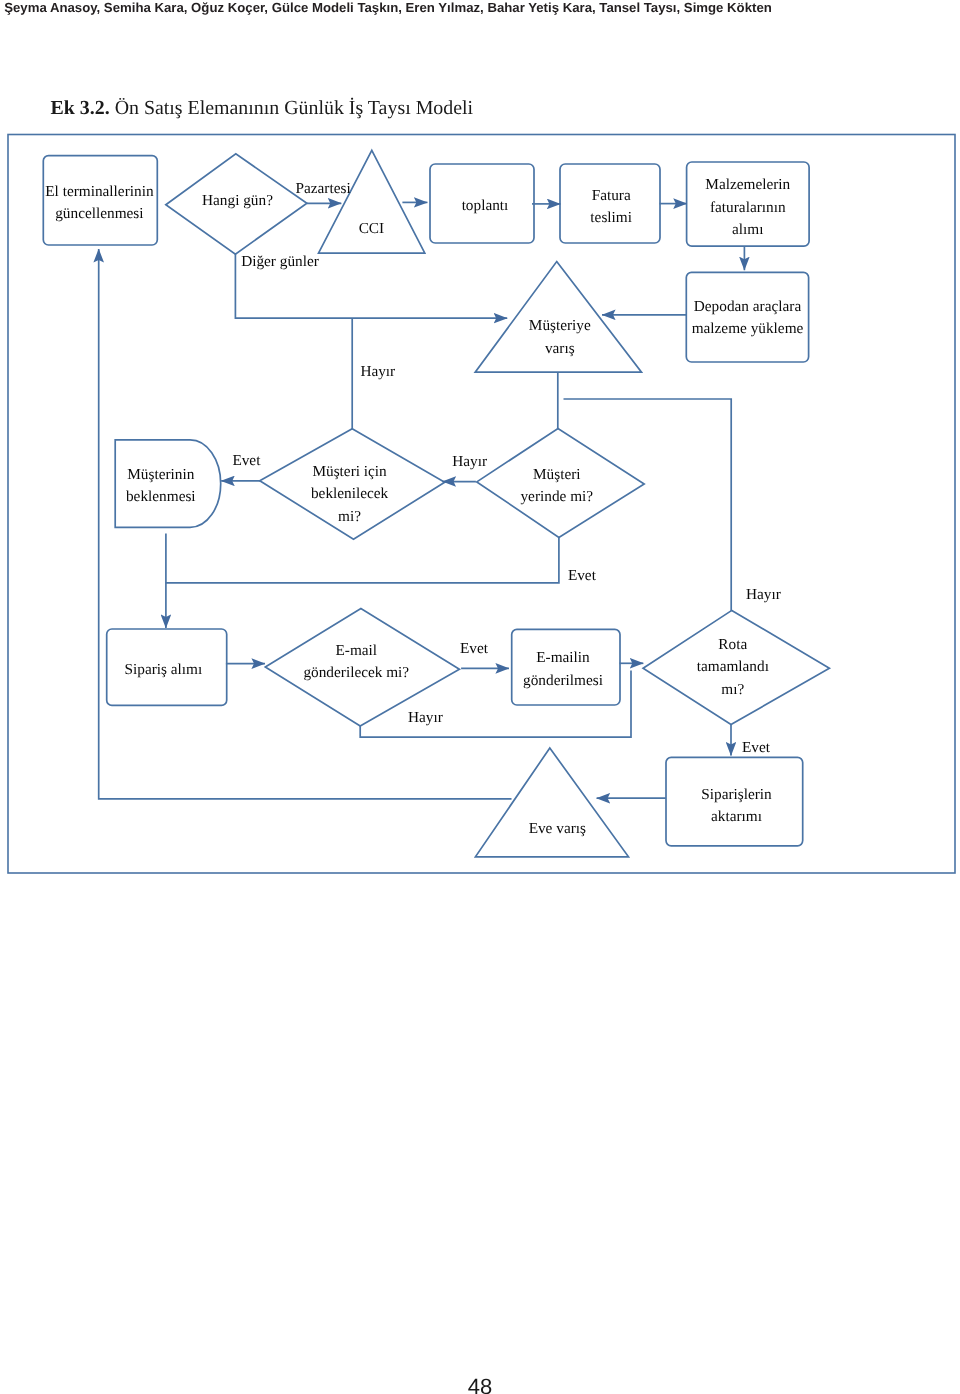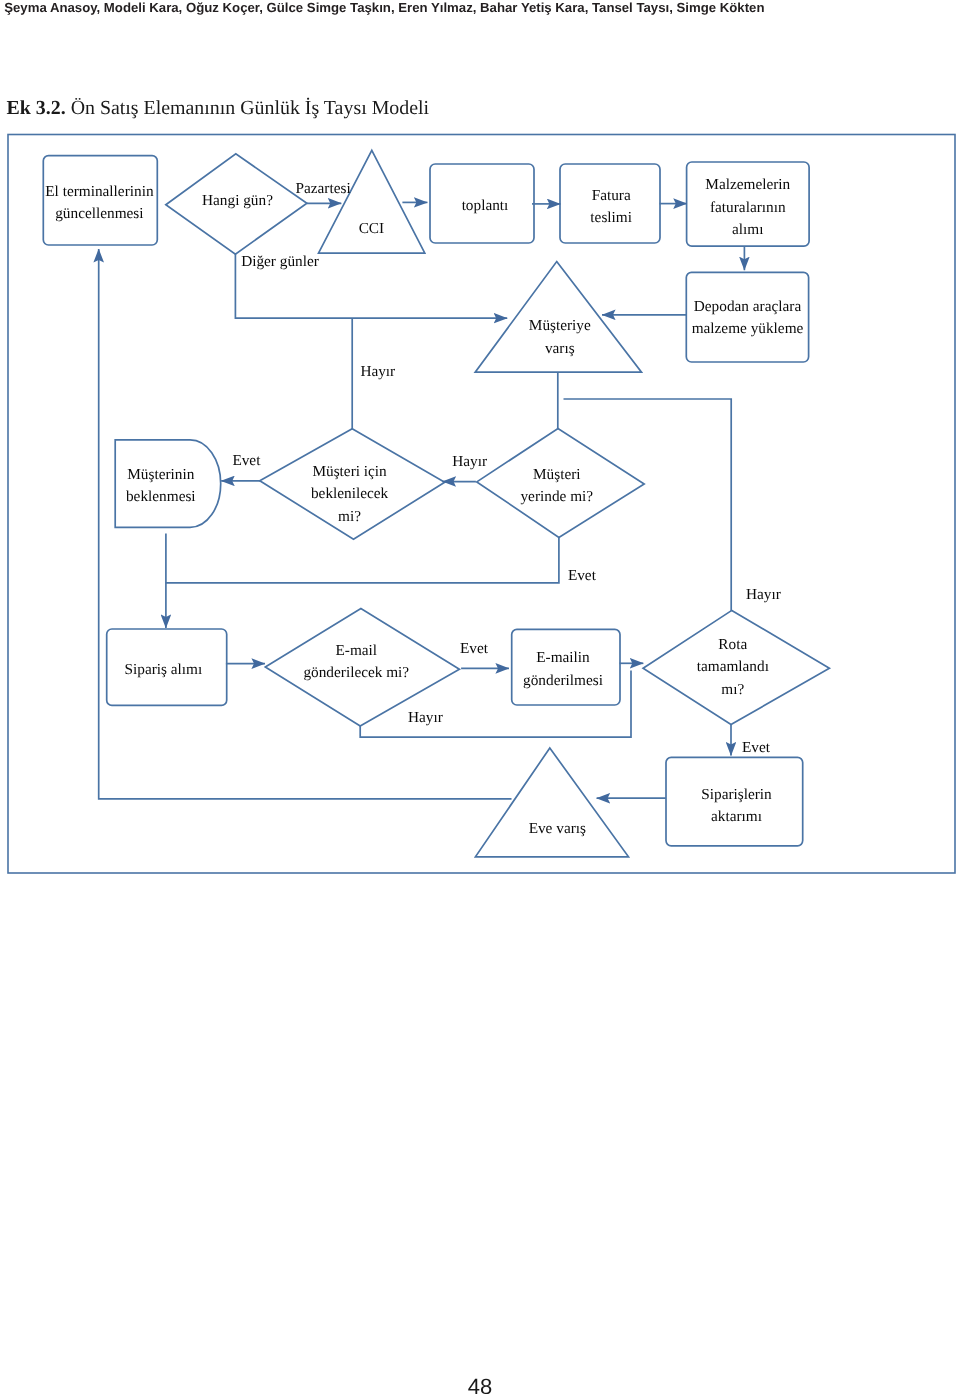--- a/index.html
+++ b/index.html
@@ -1,30 +1,30 @@
 <!DOCTYPE html>
 <html><head>
 <meta charset="utf-8">
 <style>
   html,body{margin:0;padding:0;}
   *{-webkit-font-smoothing:antialiased;text-rendering:geometricPrecision;}
   body{width:960px;height:1394px;background:#ffffff;font-family:"Liberation Serif",serif;overflow:hidden;}
   .page{position:relative;width:960px;height:1394px;}
   .runhead{position:absolute;left:4.2px;top:-0.5px;width:940px;font-family:"Liberation Sans",sans-serif;font-size:13.2px;font-weight:bold;color:#231f20;letter-spacing:0px;white-space:nowrap;}
   .figtitle{position:absolute;left:6.5px;top:97px;font-family:"Liberation Serif",serif;font-size:19.9px;color:#1a1a1a;white-space:nowrap;}
-  .figtitle b{font-weight:bold;}
+  .figtitle b{font-weight:bold;margin-left:44px;}
   .pagenum{position:absolute;left:0;top:1374px;width:960px;text-align:center;font-family:"Liberation Sans",sans-serif;font-size:22px;color:#1a1a1a;}
   svg.chart{position:absolute;left:0;top:0;}
   .t{font-family:"Liberation Serif",serif;font-size:15.3px;fill:#0a0a0a;}
 </style>
 </head>
 <body>
 
 <div class="page">
-  <div class="runhead">Şeyma Anasoy, Modeli Kara, Oğuz Koçer, Gülce Simge Taşkın, Eren Yılmaz, Bahar Yetiş Kara, Tansel Taysı, Simge Kökten</div>
+  <div class="runhead">Şeyma Anasoy, Semiha Kara, Oğuz Koçer, Gülce Modeli Taşkın, Eren Yılmaz, Bahar Yetiş Kara, Tansel Taysı, Simge Kökten</div>
   <div class="figtitle"><b>Ek 3.2.</b><span class="sp"> </span><span>Ön Satış Elemanının Günlük İş Taysı Modeli</span></div>
   <div class="pagenum">48</div>
 
   <svg class="chart" width="960" height="1394" viewBox="0 0 960 1394">
     <defs>
       <marker id="ah" viewBox="0 0 14 10.6" refX="13.6" refY="5.3" markerWidth="14" markerHeight="10.6" orient="auto-start-reverse" markerUnits="userSpaceOnUse">
         <path d="M0 0 L14 5.3 L0 10.6 L2.6 5.3 Z" fill="#41699e"></path>
       </marker>
     </defs>
     <g id="frame">

